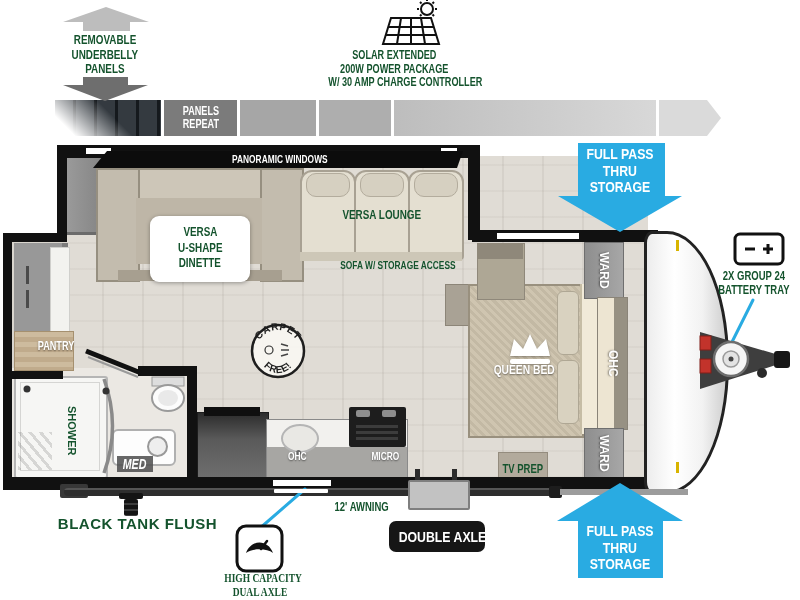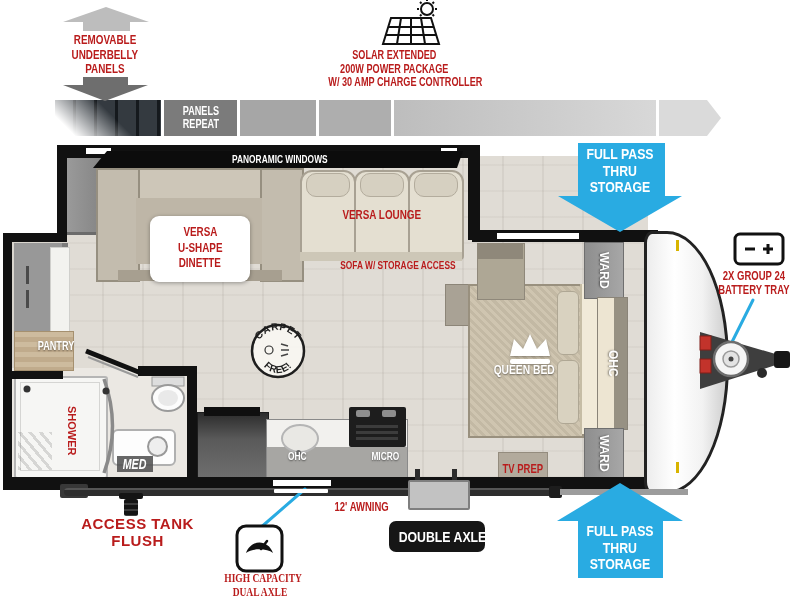--- a/index.html
+++ b/index.html
@@ -1,19 +1,19 @@
 <!DOCTYPE html>
 <html><head>
 <meta charset="utf-8">
 <style>
   html,body{margin:0;padding:0;background:#fff;}
   .stage{position:relative;width:800px;height:600px;background:#fff;overflow:hidden;
          font-family:"Liberation Sans",sans-serif;}
   .abs{position:absolute;}
-  .t{font-family:"Liberation Sans",sans-serif;font-weight:bold;color:#b91c1c;text-align:center;}
+  .t{font-family:"Liberation Sans",sans-serif;font-weight:bold;color:#14532d;text-align:center;}
   .cx{display:inline-block;transform:scaleX(.76);transform-origin:50% 50%;white-space:nowrap;}
   .cx8{display:inline-block;transform:scaleX(.82);transform-origin:50% 50%;white-space:nowrap;}
   .white{color:#fff;}
   .sh{text-shadow:0 1px 2px rgba(0,0,0,.5);}
   .vt{writing-mode:vertical-rl;display:flex;align-items:center;justify-content:center;}
   .wall{background:#111;position:absolute;z-index:4;}
   .slit{background:#fff;position:absolute;z-index:4;}
   .z1{z-index:1}.z2{z-index:2}.z3{z-index:3}.z5{z-index:5}.z6{z-index:6}.z10{z-index:10}
   svg{display:block;}
 </style>
@@ -292,21 +292,21 @@
   <div class="abs z6" style="left:274px;top:489px;width:54px;height:4px;background:#fff;border-radius:1px;"></div>
   <div class="abs z5" style="left:549px;top:486px;width:13px;height:12px;background:#1d1d1d;border-radius:2px;"></div>
   <div class="abs z5" style="left:560px;top:489px;width:128px;height:6px;background:#9c9c9c;"></div>
   <div class="abs z5" style="left:415px;top:469px;width:5px;height:11px;background:#2c2c2c;"></div>
   <div class="abs z5" style="left:452px;top:469px;width:5px;height:11px;background:#2c2c2c;"></div>
   <div class="abs z5" style="left:408px;top:480px;width:58px;height:26px;background:#c2c2c2;border:2px solid #7f7f7f;border-radius:2px;"></div>
   <div class="abs z5" style="left:119px;top:493px;width:24px;height:6px;background:#141414;border-radius:2px;"></div>
   <div class="abs z5" style="left:124px;top:499px;width:14px;height:17px;border-radius:2px;background:repeating-linear-gradient(180deg,#141414 0 4px,#3d3d3d 4px 6px);"></div>
 
   <div class="abs z10 t" style="left:55px;top:515px;width:165px;font-size:15px;letter-spacing:.5px;">
-    <span>ACCESS TANK FLUSH</span>
+    <span>BLACK TANK FLUSH</span>
   </div>
 
   <div class="abs z10 t" style="left:326px;top:500px;width:70px;font-size:12.5px;">
     <span class="cx">12' AWNING</span>
   </div>
 
   <div class="abs z10 t white" style="left:389px;top:521px;width:96px;height:31px;background:#161616;border-radius:7px;font-size:15px;line-height:31px;">
     <span class="cx8">DOUBLE AXLE</span>
   </div>
 

